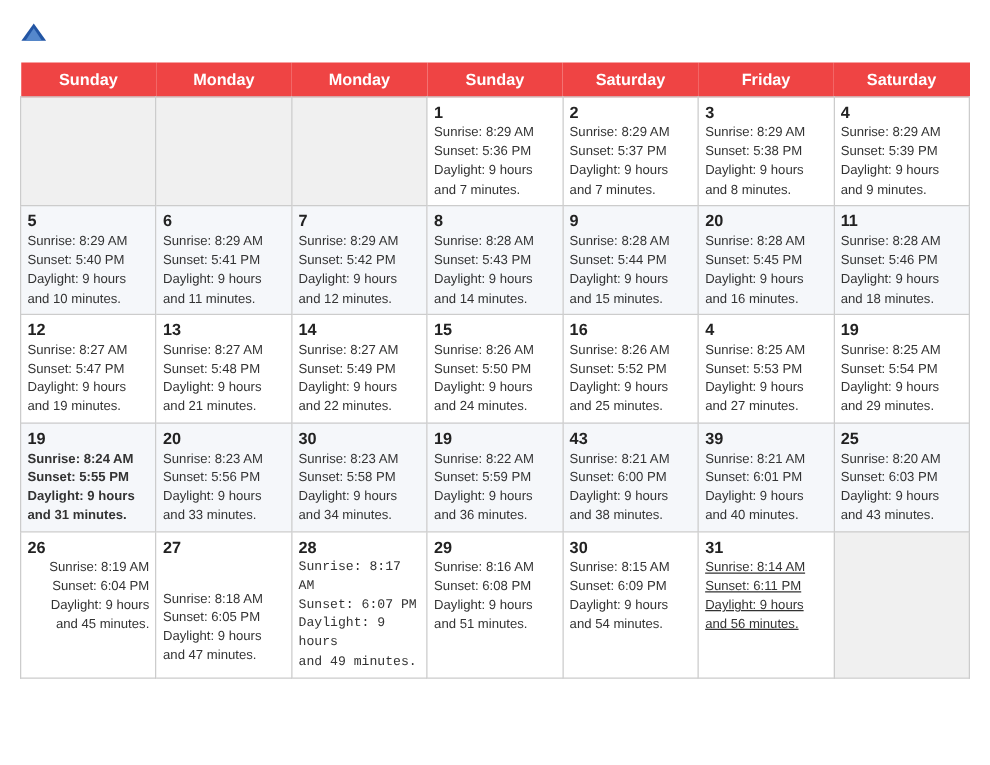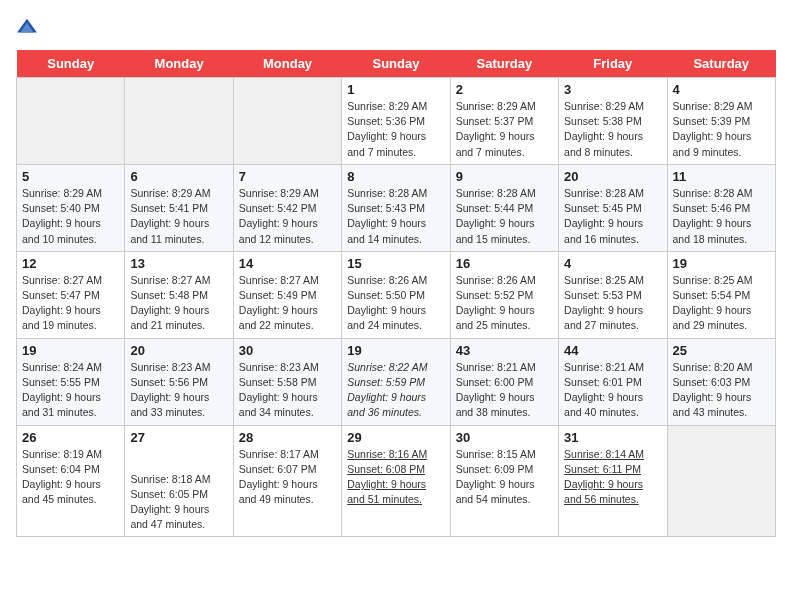--- a/index.html
+++ b/index.html
@@ -252,93 +252,93 @@
           <span class="day-num">19</span>
           <div class="day-detail" style="white-space: pre-line;">Sunrise: 8:25 AM
 Sunset: 5:54 PM
 Daylight: 9 hours
 and 29 minutes.</div>
         </td>
       </tr>
       <tr>
         <td>
           <span class="day-num">19</span>
-          <div class="day-detail" style="white-space: pre-line;">Sunrise: 8:24 AM
+          <div class="day-detail" style="white-space: pre-line; font-weight: bold;">Sunrise: 8:24 AM
 Sunset: 5:55 PM
 Daylight: 9 hours
 and 31 minutes.</div>
         </td>
         <td>
           <span class="day-num">20</span>
           <div class="day-detail" style="white-space: pre-line;">Sunrise: 8:23 AM
 Sunset: 5:56 PM
 Daylight: 9 hours
 and 33 minutes.</div>
         </td>
         <td>
           <span class="day-num">30</span>
           <div class="day-detail" style="white-space: pre-line;">Sunrise: 8:23 AM
 Sunset: 5:58 PM
 Daylight: 9 hours
 and 34 minutes.</div>
         </td>
         <td>
           <span class="day-num">19</span>
-          <div class="day-detail" style="white-space: pre-line; font-style: italic;">Sunrise: 8:22 AM
+          <div class="day-detail" style="white-space: pre-line;">Sunrise: 8:22 AM
 Sunset: 5:59 PM
 Daylight: 9 hours
 and 36 minutes.</div>
         </td>
         <td>
           <span class="day-num">43</span>
           <div class="day-detail" style="white-space: pre-line;">Sunrise: 8:21 AM
 Sunset: 6:00 PM
 Daylight: 9 hours
 and 38 minutes.</div>
         </td>
         <td>
-          <span class="day-num">44</span>
+          <span class="day-num">39</span>
           <div class="day-detail" style="white-space: pre-line;">Sunrise: 8:21 AM
 Sunset: 6:01 PM
 Daylight: 9 hours
 and 40 minutes.</div>
         </td>
         <td>
           <span class="day-num">25</span>
           <div class="day-detail" style="white-space: pre-line;">Sunrise: 8:20 AM
 Sunset: 6:03 PM
 Daylight: 9 hours
 and 43 minutes.</div>
         </td>
       </tr>
       <tr>
         <td>
           <span class="day-num">26</span>
-          <div class="day-detail" style="white-space: pre-line;">Sunrise: 8:19 AM
+          <div class="day-detail" style="white-space: pre-line; text-align: right;">Sunrise: 8:19 AM
 Sunset: 6:04 PM
 Daylight: 9 hours
 and 45 minutes.</div>
         </td>
         <td>
           <span class="day-num">27</span>
           <div class="day-detail" style="white-space: pre-line; margin-top: 27px;">Sunrise: 8:18 AM
 Sunset: 6:05 PM
 Daylight: 9 hours
 and 47 minutes.</div>
         </td>
         <td>
           <span class="day-num">28</span>
-          <div class="day-detail" style="white-space: pre-line;">Sunrise: 8:17 AM
+          <div class="day-detail" style="white-space: pre-line; font-family: Liberation Mono, monospace;">Sunrise: 8:17 AM
 Sunset: 6:07 PM
 Daylight: 9 hours
 and 49 minutes.</div>
         </td>
         <td>
           <span class="day-num">29</span>
-          <div class="day-detail" style="white-space: pre-line; text-decoration: underline;">Sunrise: 8:16 AM
+          <div class="day-detail" style="white-space: pre-line;">Sunrise: 8:16 AM
 Sunset: 6:08 PM
 Daylight: 9 hours
 and 51 minutes.</div>
         </td>
         <td>
           <span class="day-num">30</span>
           <div class="day-detail" style="white-space: pre-line;">Sunrise: 8:15 AM
 Sunset: 6:09 PM
 Daylight: 9 hours
 and 54 minutes.</div>

